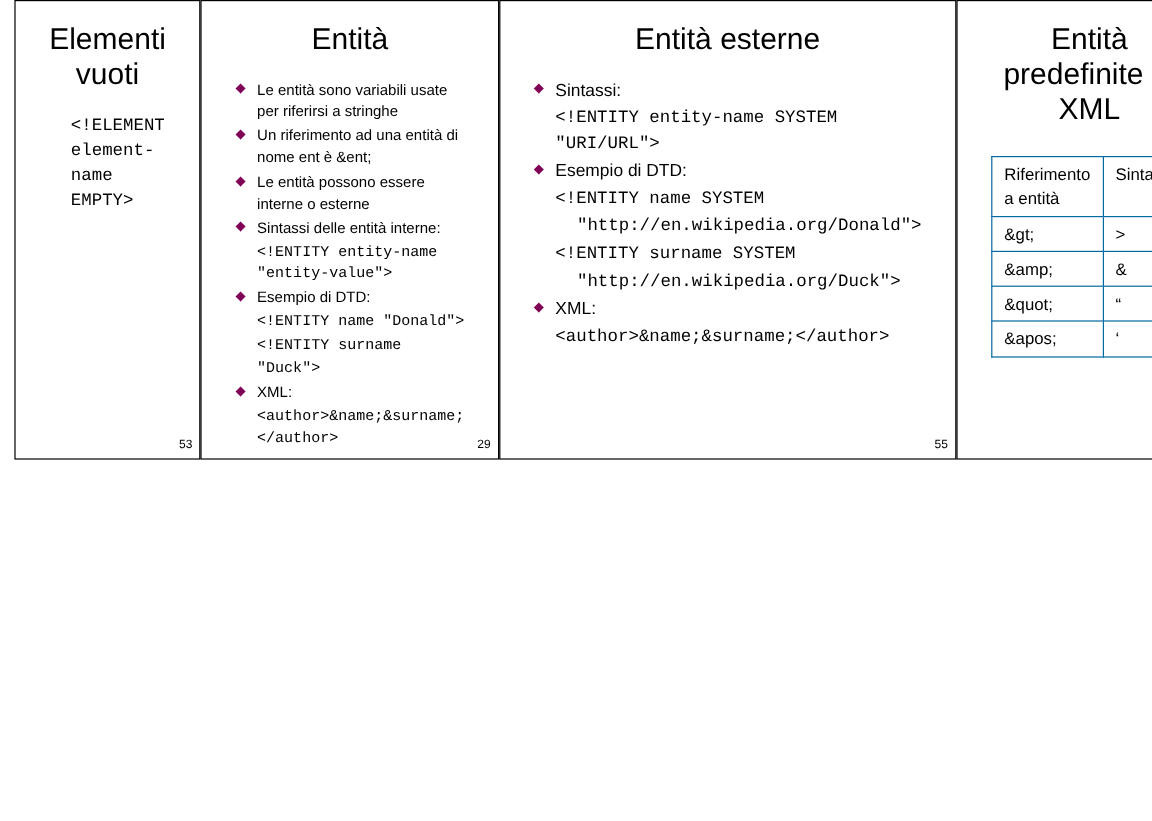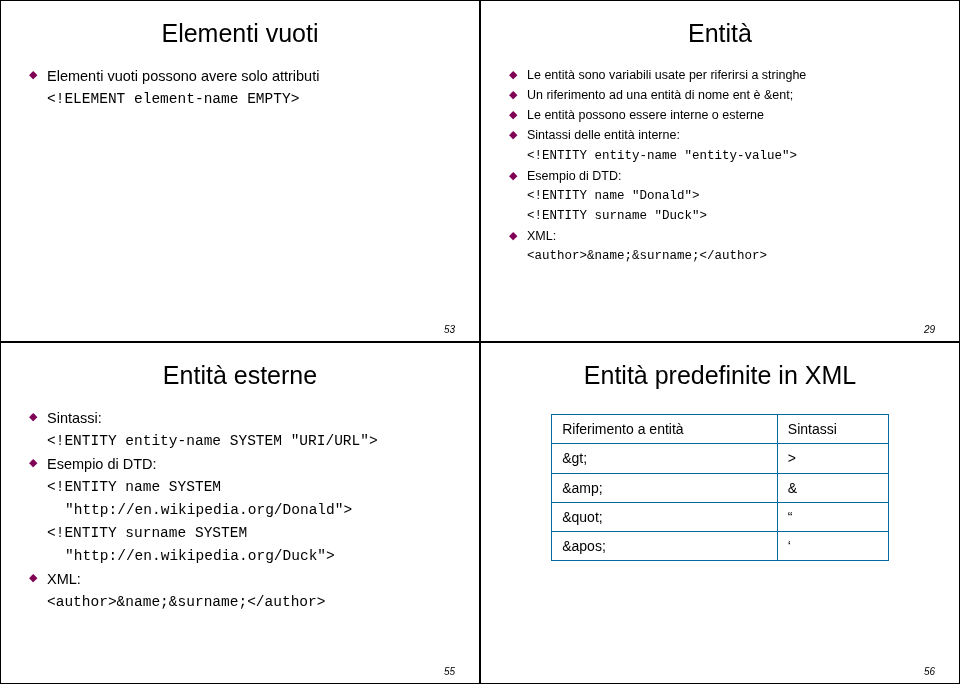--- a/index.html
+++ b/index.html
@@ -5,24 +5,25 @@
   * { margin: 0; padding: 0; box-sizing: border-box; }
   body {
     background: #ffffff;
     font-family: Arial, Helvetica, sans-serif;
     width: 960px;
     height: 684px;
     overflow: hidden;
   }
   .page {
     display: grid;
-    grid-template-columns: 1fr 1fr;
+    grid-template-columns: 1fr 1fr 1fr 1fr;
     grid-template-rows: 1fr 1fr;
     width: 960px;
     height: 684px;
+    padding-left: 12px;
   }
   .slide {
     border: 1px solid #000;
     padding: 18px 28px 6px 28px;
     position: relative;
     display: flex;
     flex-direction: column;
   }
   .title {
     font-size: 25px;
@@ -55,24 +56,23 @@
     font-size: 11px;
   }
   .indent {
     padding-left: 18px;
     margin-bottom: 2px;
     font-family: Liberation Mono, monospace;
   }
   .pgnum {
     position: absolute;
     bottom: 6px;
-    right: 24px;
+    right: 6px;
     font-size: 10px;
     color: #000;
-    font-style: italic;
   }
   table.ent {
     border-collapse: collapse;
     margin-top: 6px;
     font-size: 14px;
     width: 80%;
     margin-left: auto;
     margin-right: auto;
   }
   table.ent td {
@@ -82,21 +82,20 @@
   }
 </style>
 </head>
 <body>
 
 <div class="page">
 
   <div class="slide">
     <div class="title">Elementi vuoti</div>
     <div class="content">
-      <div class="bullet">Elementi vuoti possono avere solo attributi</div>
       <div class="indent">&lt;!ELEMENT element-name EMPTY&gt;</div>
     </div>
     <div class="pgnum">53</div>
   </div>
 
   <div class="slide">
     <div class="title">Entità</div>
     <div class="content-sm">
       <div class="bullet">Le entità sono variabili usate per riferirsi a stringhe</div>
       <div class="bullet">Un riferimento ad una entità di nome ent è &amp;ent;</div>

